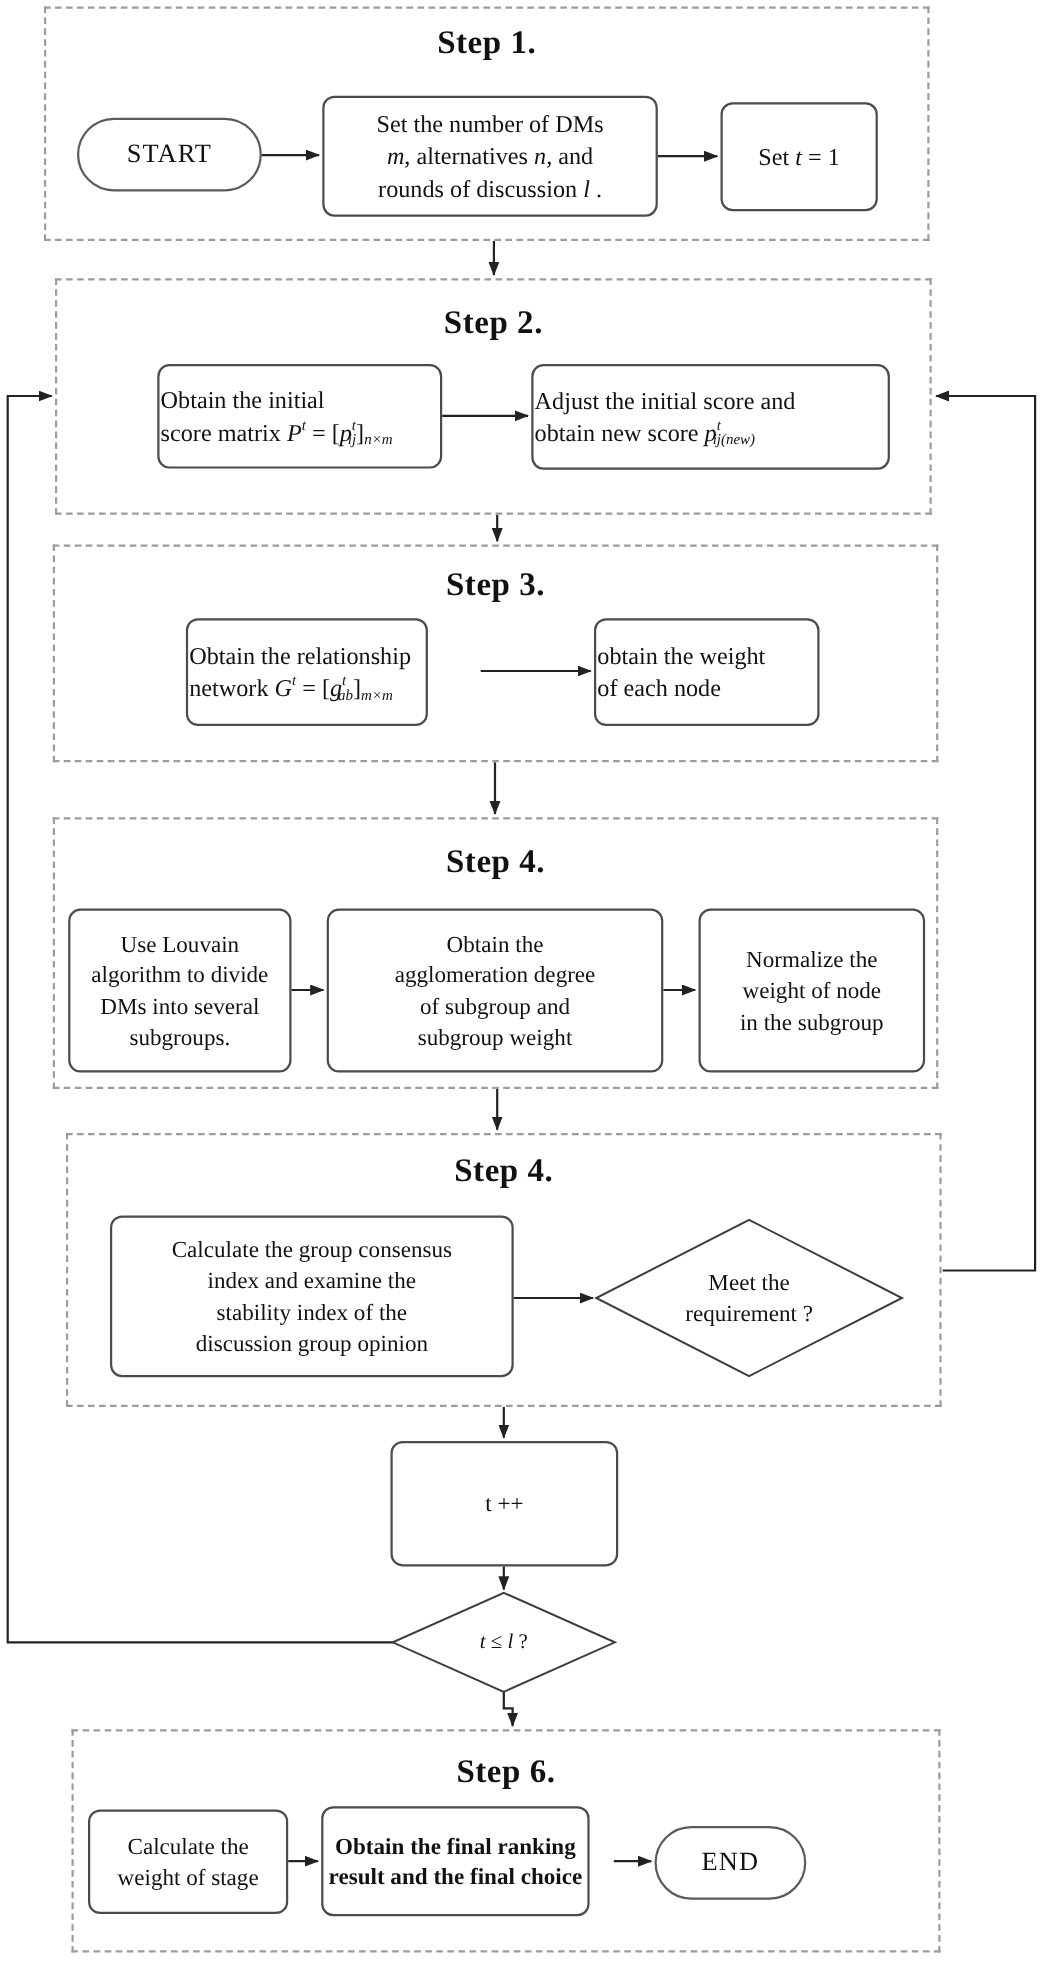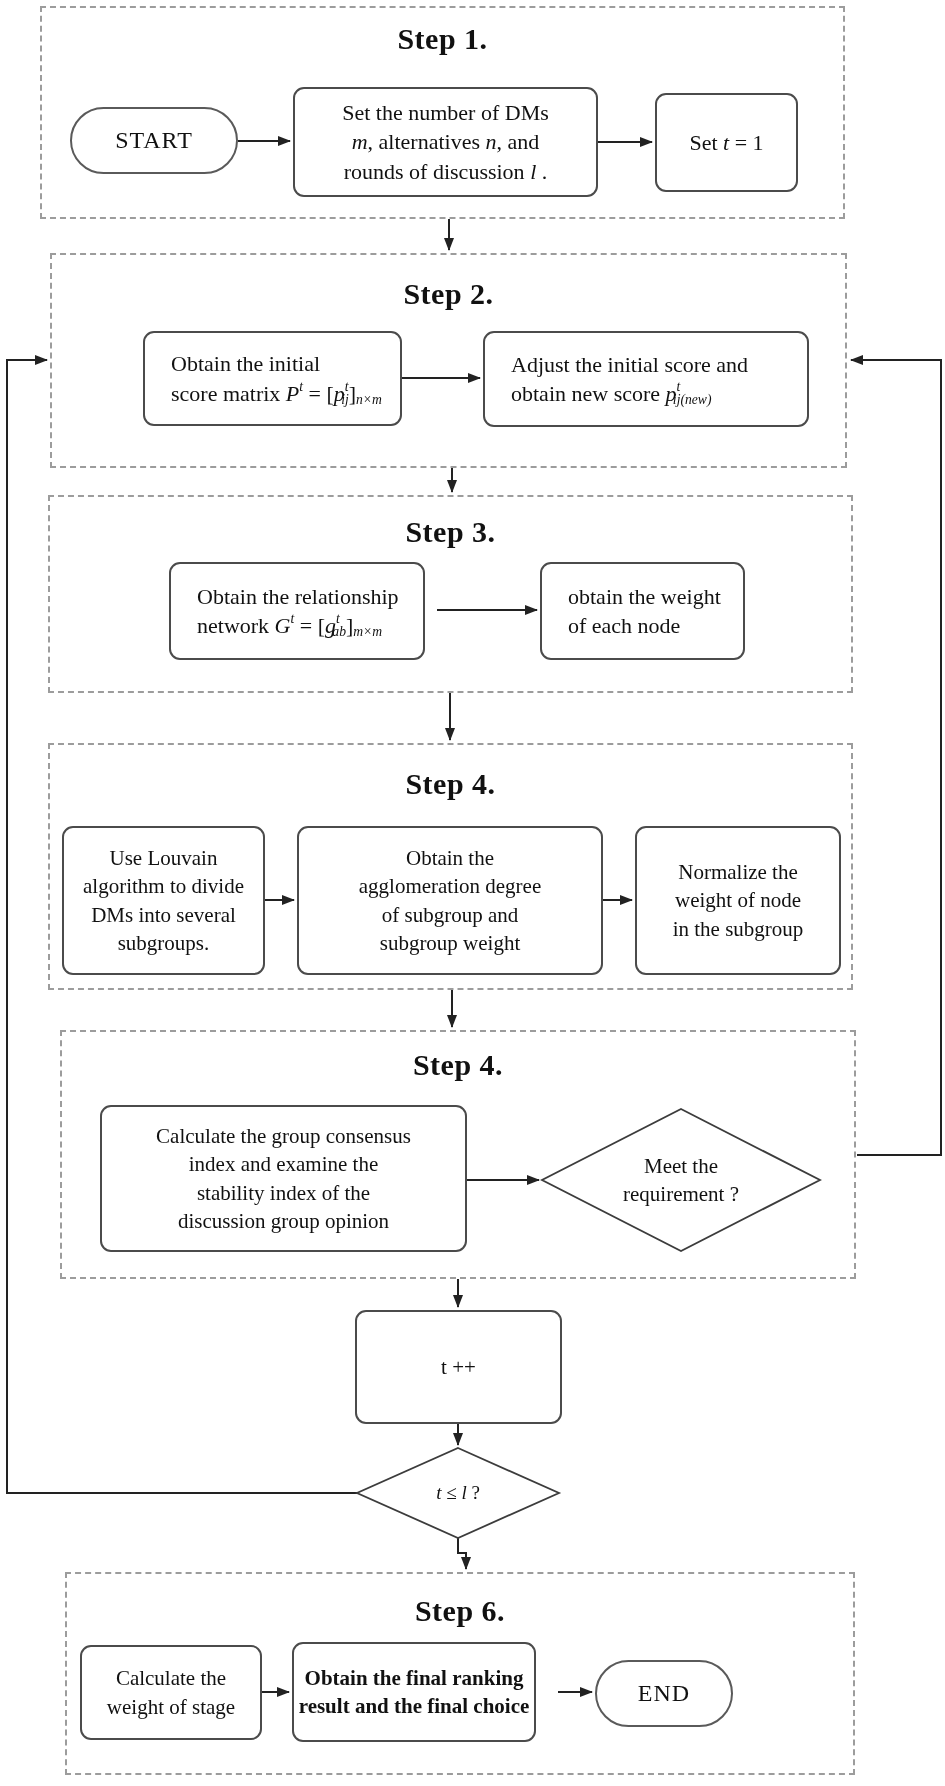--- a/index.html
+++ b/index.html
@@ -8,21 +8,21 @@
   svg.wires{position:absolute;left:0;top:0;width:945px;height:1786px;}
 
   .container{position:absolute;border:2px dashed #9c9c9c;background:transparent;box-sizing:border-box;}
   .step-title{width:100%;text-align:center;font-weight:bold;font-size:30px;margin-top:14px;letter-spacing:.5px;}
 
   .nd{position:absolute;box-sizing:border-box;display:flex;align-items:center;justify-content:center;
       text-align:center;font-size:21px;line-height:1.34;background:#fff;border-radius:11px;}
   .box{border:2px solid #4b4b4b;}
   .stadium{border:2px solid #5a5a5a;border-radius:40px;font-size:24px;letter-spacing:1px;}
   .plain{background:transparent;border:none;}
-  .ta-l{justify-content:flex-start;text-align:left;padding-left:26px;padding-right:2px;}
+  .ta-l{justify-content:flex-start;text-align:left;padding-left:1px;padding-right:2px;}
   .fs22{font-size:22px;}
   .fs23{font-size:19px;}
 
   .nd i{font-style:italic;}
   .nd sup{font-size:.62em;font-style:italic;position:relative;top:-.1em;vertical-align:super;}
   .nd sub{font-size:.62em;font-style:italic;position:relative;top:.25em;vertical-align:baseline;}
   .nd sup + sub{margin-left:-0.55em;}
 </style>
 </head>
 <body>
@@ -99,21 +99,21 @@
       <div>Set <i>t</i> = 1</div>
     </div>
 
   <div class="nd box ta-l fs22" style="left:143px;top:331px;width:259px;height:95px;">
       <div>Obtain the initial<br>score matrix <i>P</i><sup>t</sup> = [<i>p</i><sup>t</sup><sub>ij</sub>]<sub>n×m</sub></div>
     </div>
   <div class="nd box ta-l fs22" style="left:483px;top:331px;width:326px;height:96px;">
       <div>Adjust the initial score and<br>obtain new score <i>p</i><sup>t</sup><sub>ij(new)</sub></div>
     </div>
 
-  <div class="nd box ta-l fs22" style="left:169px;top:562px;width:256px;height:98px;">
+  <div class="nd box ta-l fs22" style="left:169px;top:562px;width:220px;height:98px;">
       <div>Obtain the relationship<br>network <i>G</i><sup>t</sup> = [<i>g</i><sup>t</sup><sub>ab</sub>]<sub>m×m</sub></div>
     </div>
   <div class="nd box ta-l fs22" style="left:540px;top:562px;width:205px;height:98px;">
       <div>obtain the weight<br>of each node</div>
     </div>
 
   <div class="nd box" style="left:62px;top:826px;width:203px;height:149px;">
       <div>Use Louvain<br>algorithm to divide<br>DMs into several<br>subgroups.</div>
     </div>
   <div class="nd box" style="left:297px;top:826px;width:306px;height:149px;">

